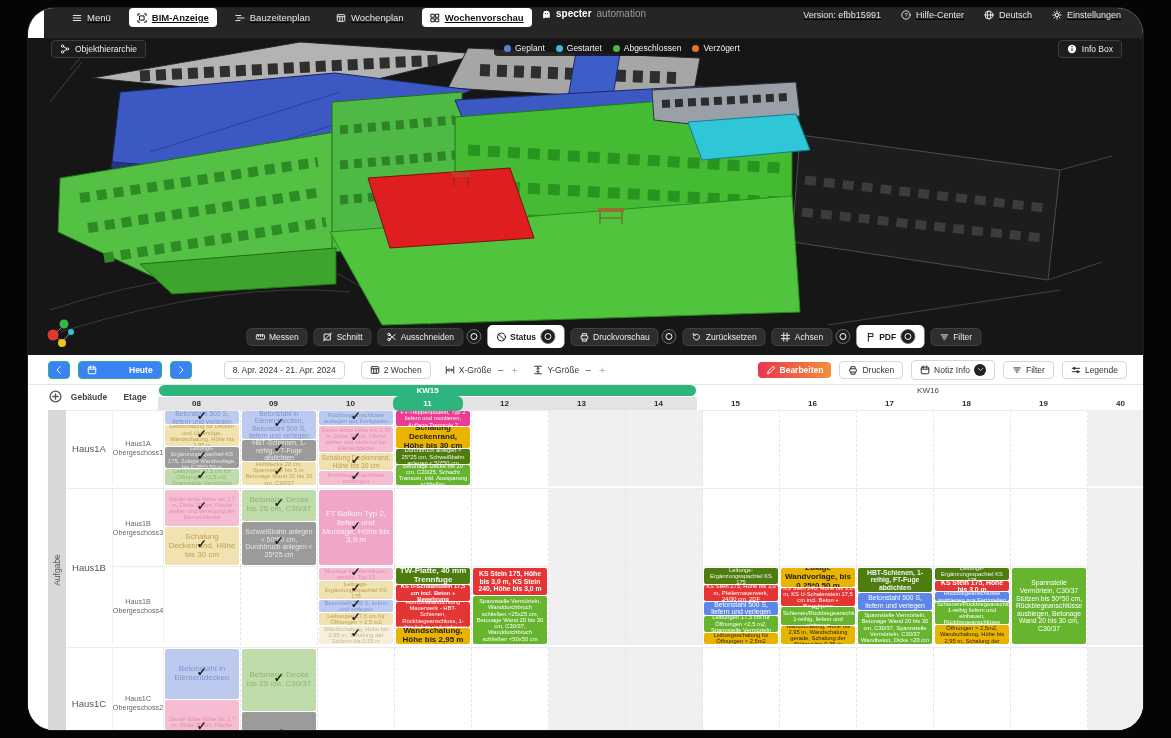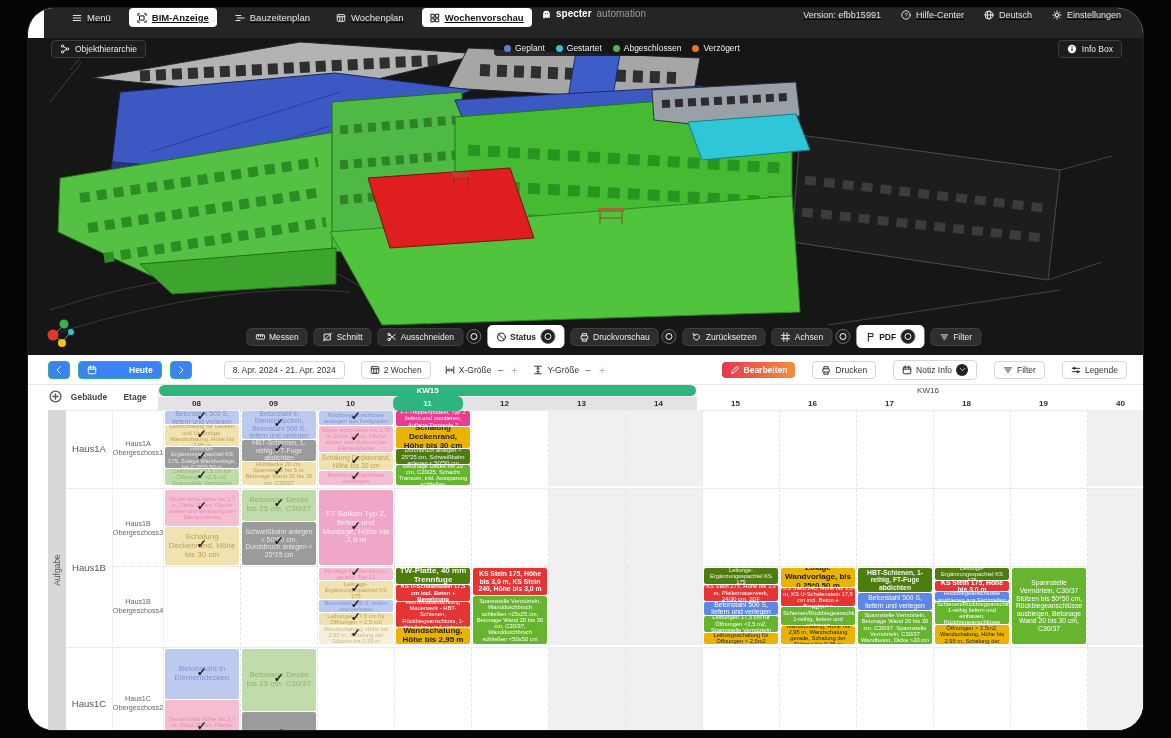--- a/index.html
+++ b/index.html
@@ -38,21 +38,21 @@
   
   .sched{position:absolute;top:347px;left:0;right:0;bottom:0;background:#fff;}
   .stoolbar{height:29px;display:flex;align-items:center;gap:8px;padding:0 16px 0 20px;border-bottom:1px solid #e6e6e6;background:#fff;}
   .btn{display:flex;align-items:center;gap:4px;border:1px solid #d6d6d6;border-radius:4px;padding:3px 8px;font-size:8.5px;color:#333;background:#fff;cursor:pointer;white-space:nowrap;}
   .btn.green{background:#3b82f6;border-color:#2eb57d;color:#fff;font-weight:bold;gap:32px;}
   .btn.sq{padding:3px 5px;}
   .btn.grad{background:linear-gradient(90deg,#e8364f,#f0903a);border:none;color:#fff;font-weight:bold;}
   .ctrl{display:flex;align-items:center;gap:4px;font-size:8.5px;color:#333;margin-left:6px;white-space:nowrap;}
   .pm{font-size:11px;color:#666;width:10px;text-align:center;cursor:pointer;}
   .pm.plus{color:#b5b5b5;}
-  .sp-r{margin-left:auto;display:flex;align-items:center;gap:17px;}
+  .sp-r{margin-left:auto;display:flex;align-items:center;gap:8px;}
   .dark-badge{width:12px;height:12px;border-radius:50%;background:#222;color:#fff;display:flex;align-items:center;justify-content:center;flex:none;}
   .dark-badge svg{width:7px;height:7px;}
 
   .grid{position:absolute;top:29px;left:20px;right:0;bottom:0;overflow:hidden;}
   .hdr{position:relative;height:26px;border-bottom:1px solid #ececec;}
   .pluscirc{position:absolute;left:1px;top:6px;width:13px;height:13px;color:#555;cursor:pointer;}
   .pluscirc svg{width:13px;height:13px;}
   .cornlab{position:absolute;top:0;height:26px;display:flex;align-items:center;justify-content:center;font-size:8.5px;font-weight:bold;color:#444;}
   .cl-geb{left:18px;width:46px;}
   .cl-eta{left:64px;width:46px;border-right:1px solid #efefef;}

